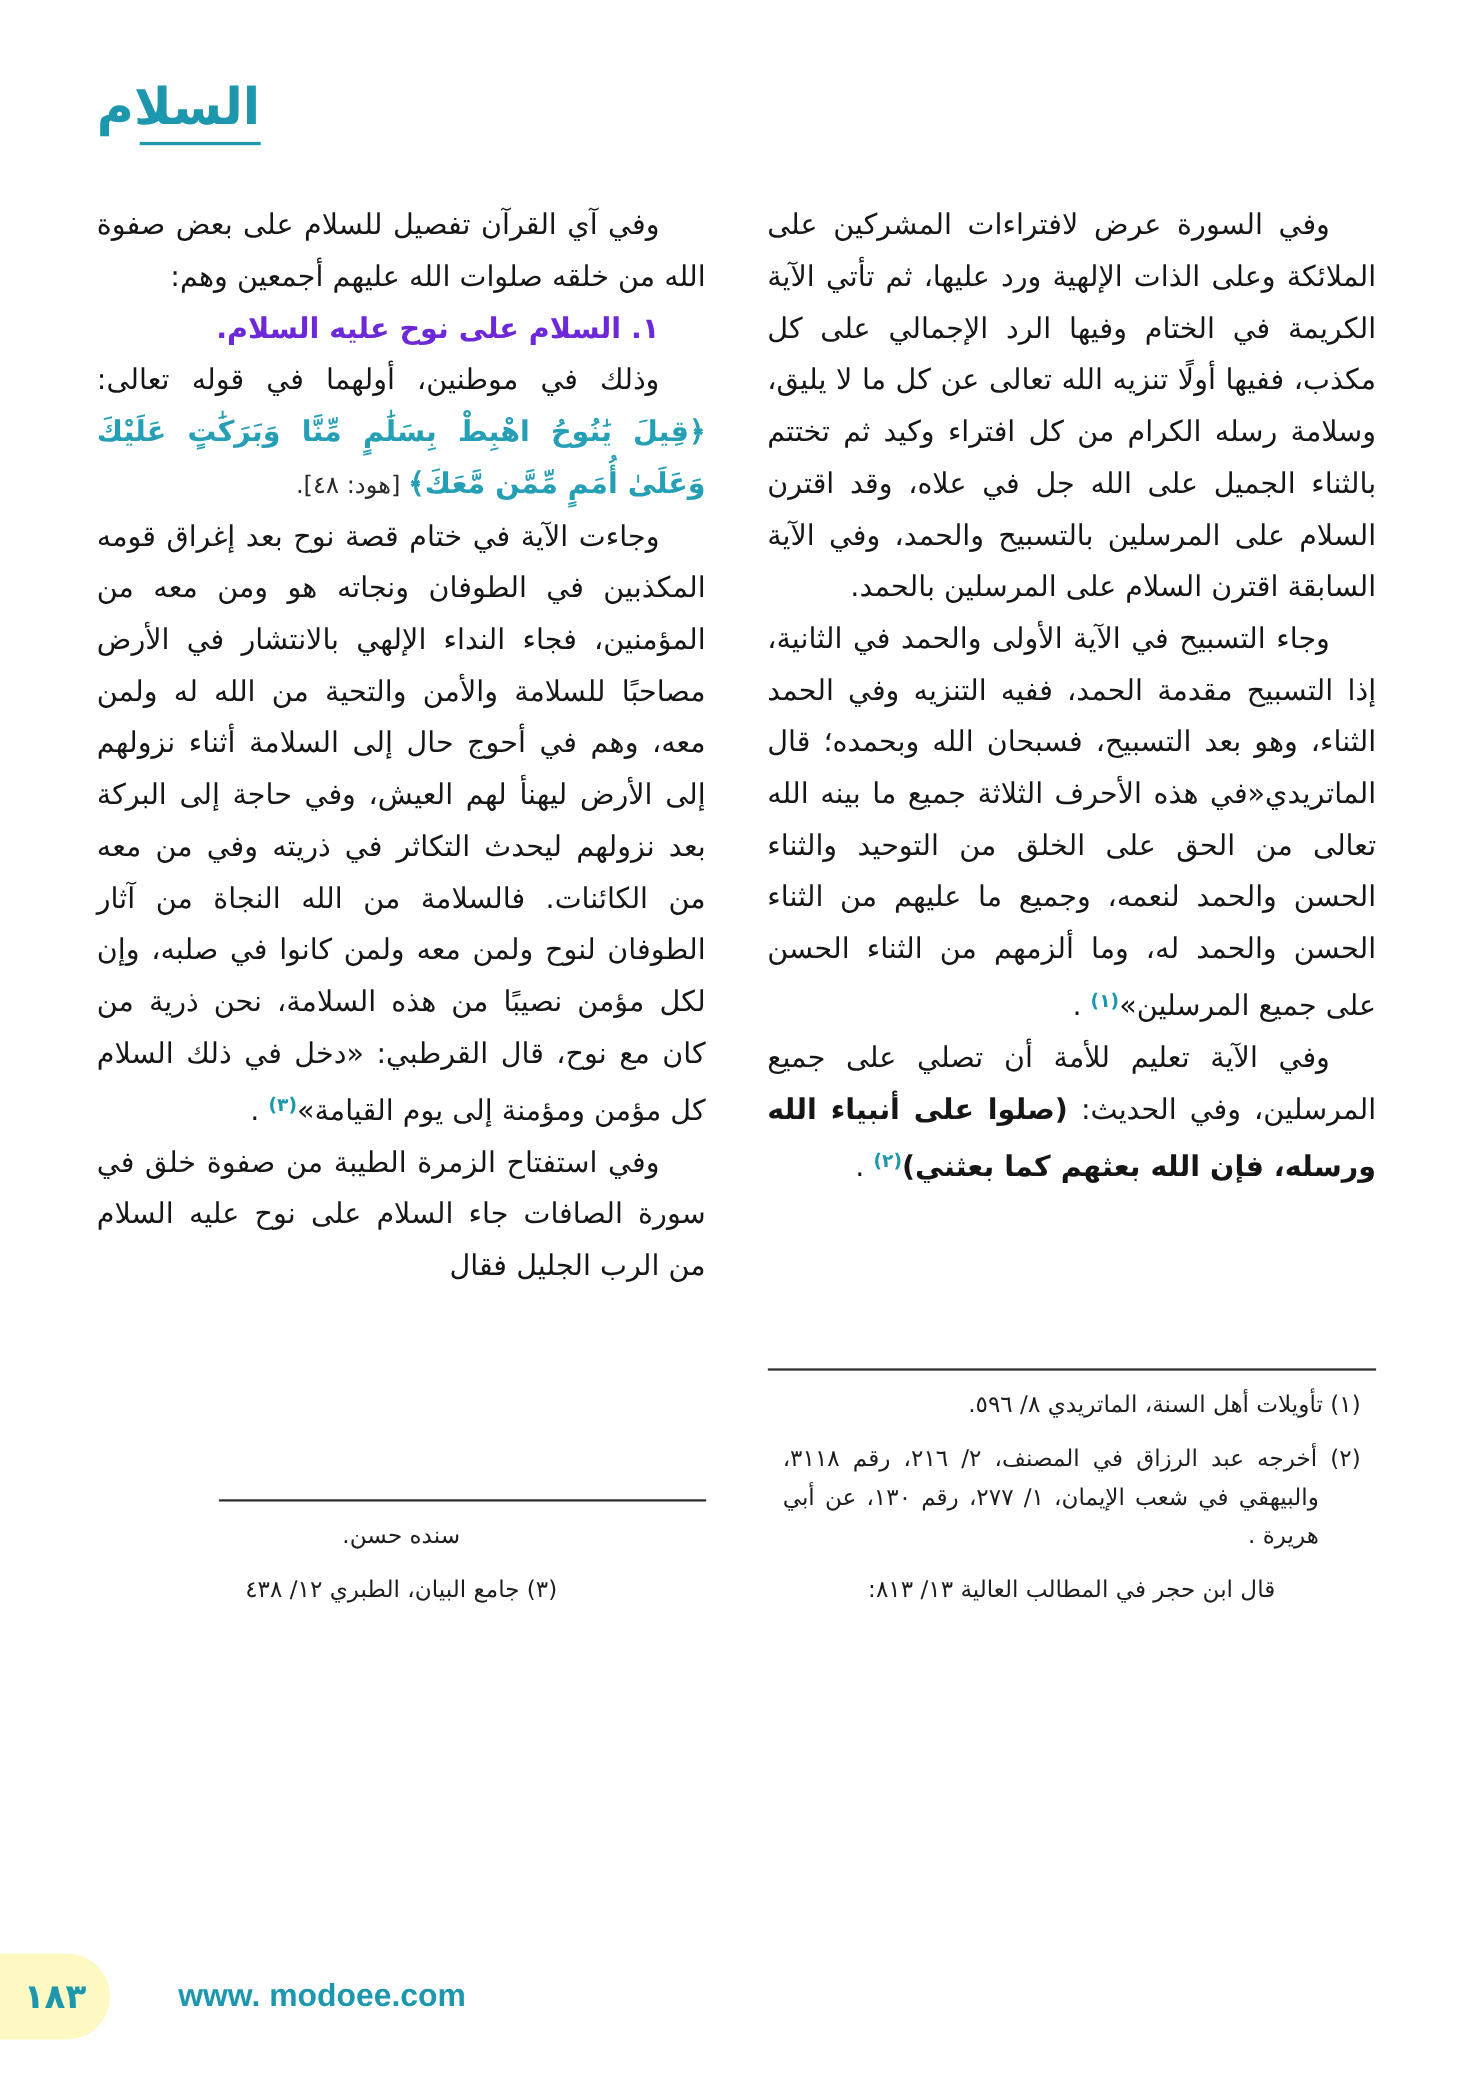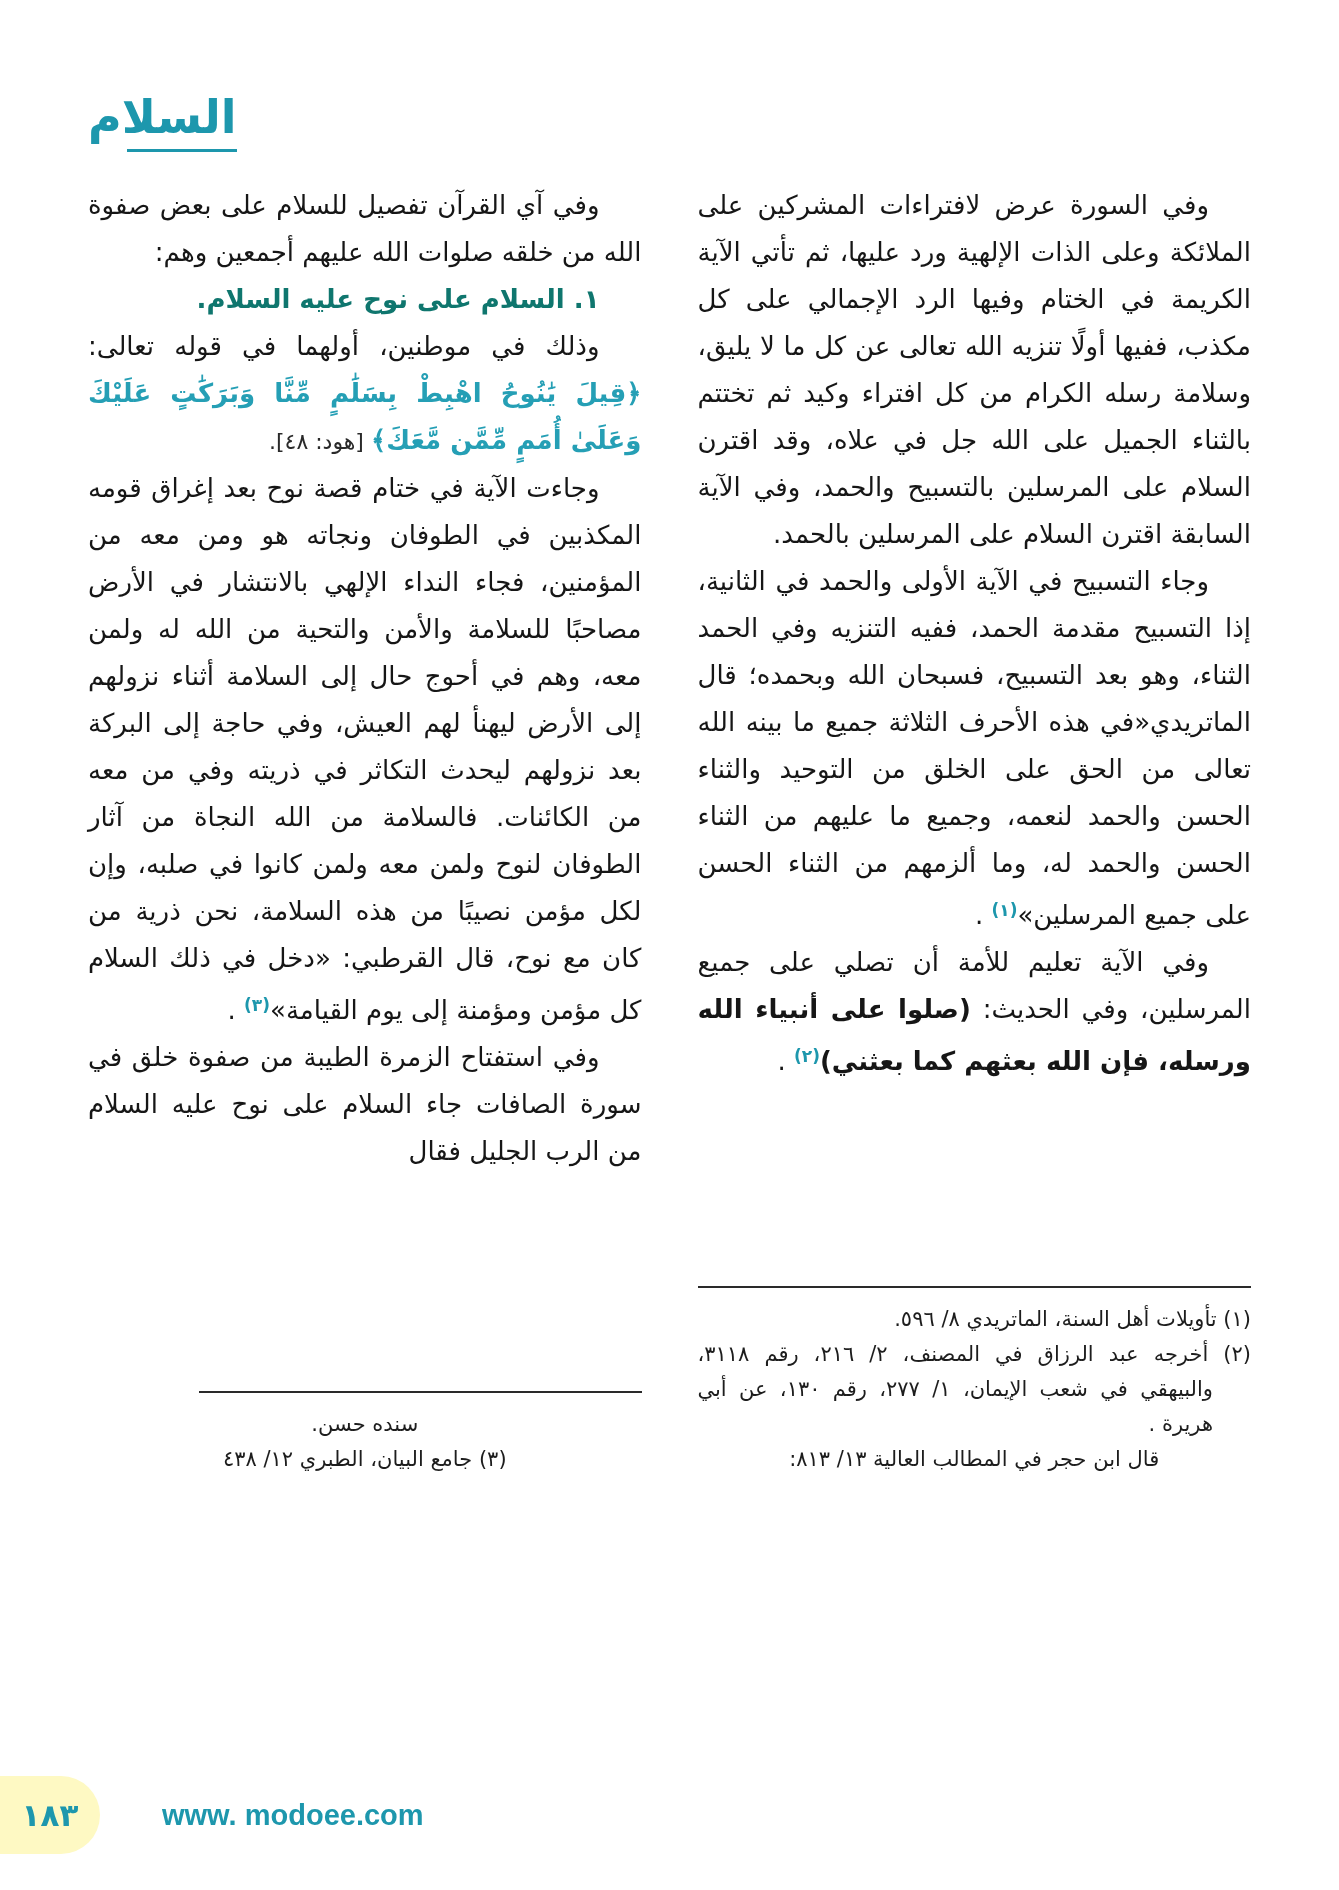--- a/index.html
+++ b/index.html
@@ -13,21 +13,21 @@
   }
   .page {
     position:relative;
     width:1339px; height:1890px;
     background:#ffffff;
     overflow:hidden;
   }
 
   
   .page-header {
-    position:absolute; top:92px; left:88px;
+    position:absolute; top:72px; left:88px;
     direction:rtl;
     text-align:left;
   }
   .header-title {
     color:#1d97ad;
     font-size:46px;
     font-weight:bold;
     line-height:1.1;
     letter-spacing:1px;
   }
@@ -49,21 +49,21 @@
     display:flex; flex-direction:column;
     font-size:26px;
     line-height:47px;
     text-align:justify;
     color:#161616;
   }
   .para { text-indent:42px; margin:0; }
   .heading {
     font-weight:bold;
     text-indent:42px;
-    color:#0f766e;
+    color:#6d28d9;
   }
   .fn-marker {
     color:#1d97ad;
     font-size:17px;
     vertical-align:8px;
     font-weight:bold;
     white-space:nowrap;
   }
   .hadith { font-weight:bold; }
   .verse {
@@ -83,21 +83,21 @@
     line-height:35px;
     text-align:justify;
     color:#1d1d1d;
   }
   .fn-rule {
     height:2px;
     background:#2a2a2a;
     margin-bottom:14px;
   }
   .col-left .fn-rule { width:80%; }
-  .footnote { margin:0; }
+  .footnote { margin:14px; }
   .footnote.hang {
     padding-right:38px;
     text-indent:-38px;
   }
   .footnote.flush { text-align:center; }
 
   
   .page-num-tab {
     position:absolute;
     left:0; bottom:36px;

